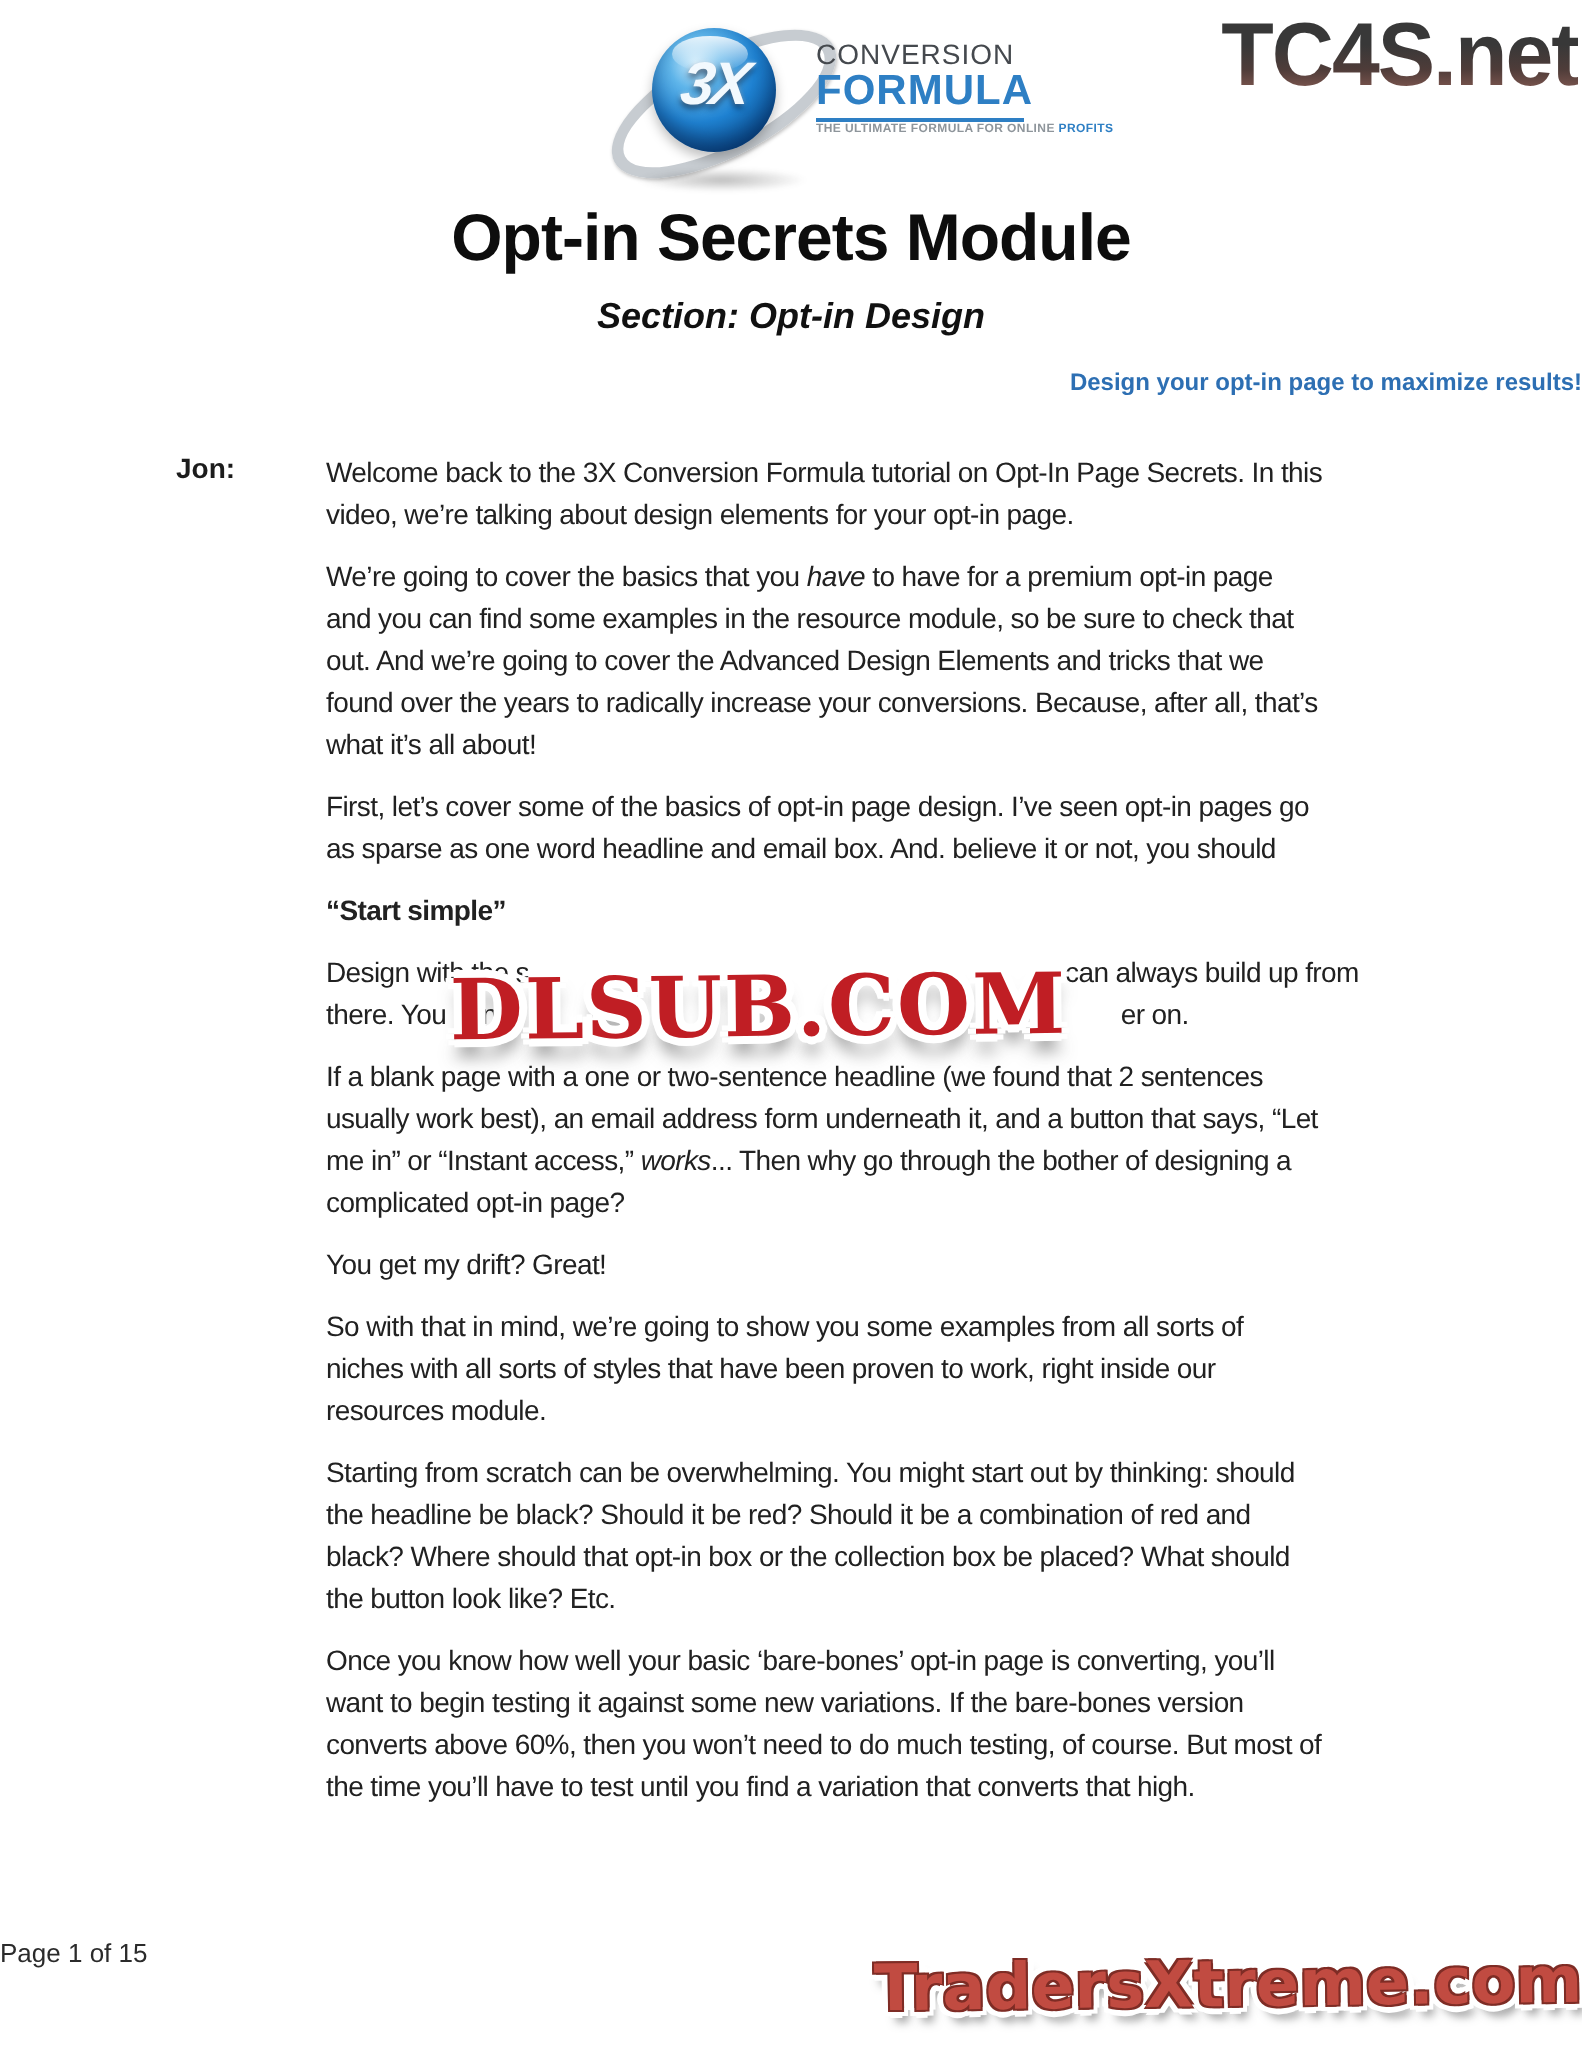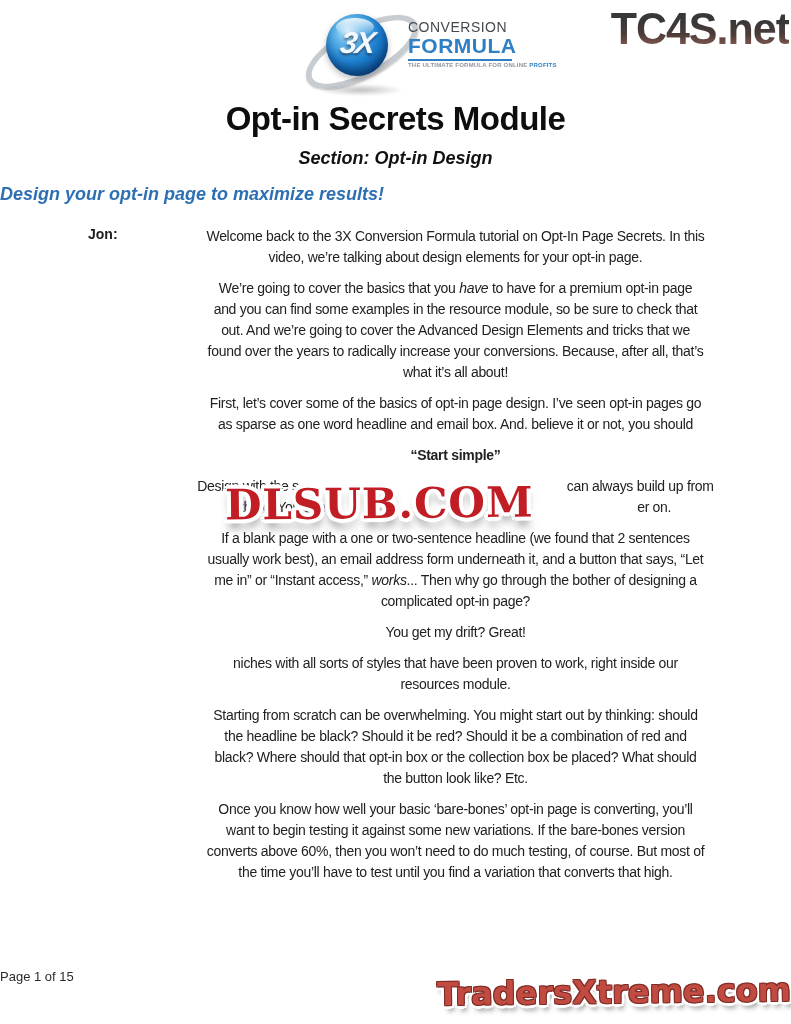--- a/index.html
+++ b/index.html
@@ -33,27 +33,27 @@
     font-family:"Liberation Sans",sans-serif;
     background:linear-gradient(#383838 38%, #4e3c39 62%, #8a5d55 88%);
     -webkit-background-clip:text;background-clip:text;color:transparent;
     transform:scaleY(1.04);}
 
   
   .title{position:absolute;left:0;top:100px;width:100%;text-align:center;
     font-size:33px;font-weight:bold;color:#0d0d0d;letter-spacing:-.5px;}
   .section{position:absolute;left:0;top:148px;width:100%;text-align:center;
     font-size:18px;font-weight:bold;font-style:italic;color:#111;}
-  .subtitle{position:absolute;left:0;top:184px;width:100%;text-align:left;
-    font-size:18px;font-weight:bold;font-style:italic;color:#2d6fb3;}
+  .subtitle{position:absolute;left:0;top:184px;width:100%;text-align:right;
+    font-size:12px;font-weight:bold;color:#2d6fb3;}
 
   
   .speaker{position:absolute;left:88px;top:226px;font-size:14px;font-weight:bold;color:#1c1c1c;}
   .transcript{position:absolute;left:163px;top:226px;width:585px;}
-  .para{margin:0 0 10px 0;text-align:center;}
+  .para{margin:0 0 10px 0;}
   .line{white-space:nowrap;font-size:14px;line-height:21px;letter-spacing:-.3px;color:#212121;}
   .line .i{font-style:italic;margin-top:48px;}
   .line .b{font-weight:bold;}
   .line .gap{display:inline-block;height:1px;}
 
   
   .dlsub{position:absolute;left:225px;top:479px;font-family:"DejaVu Serif",serif;
     font-weight:bold;font-size:42px;letter-spacing:1px;color:#c01e24;transform:rotate(-.6deg);
     text-shadow:
       -3px -3px 0 #fff, 3px -3px 0 #fff, -3px 3px 0 #fff, 3px 3px 0 #fff,
@@ -122,20 +122,21 @@
       <div class="para">
         <div class="line"><span>If a blank page with a one or two-sentence headline (we found that 2 sentences</span></div>
         <div class="line"><span>usually work best), an email address form underneath it, and a button that says, “Let</span></div>
         <div class="line"><span>me in” or “Instant access,” </span><span class="i">works</span><span>... Then why go through the bother of designing a</span></div>
         <div class="line"><span>complicated opt-in page?</span></div>
       </div>
       <div class="para">
         <div class="line"><span>You get my drift? Great!</span></div>
       </div>
       <div class="para">
+        <div class="line"><span>So with that in mind, we’re going to show you some examples from all sorts of</span></div>
         <div class="line"><span>niches with all sorts of styles that have been proven to work, right inside our</span></div>
         <div class="line"><span>resources module.</span></div>
       </div>
       <div class="para">
         <div class="line"><span>Starting from scratch can be overwhelming. You might start out by thinking: should</span></div>
         <div class="line"><span>the headline be black? Should it be red? Should it be a combination of red and</span></div>
         <div class="line"><span>black? Where should that opt-in box or the collection box be placed? What should</span></div>
         <div class="line"><span>the button look like? Etc.</span></div>
       </div>
       <div class="para">

